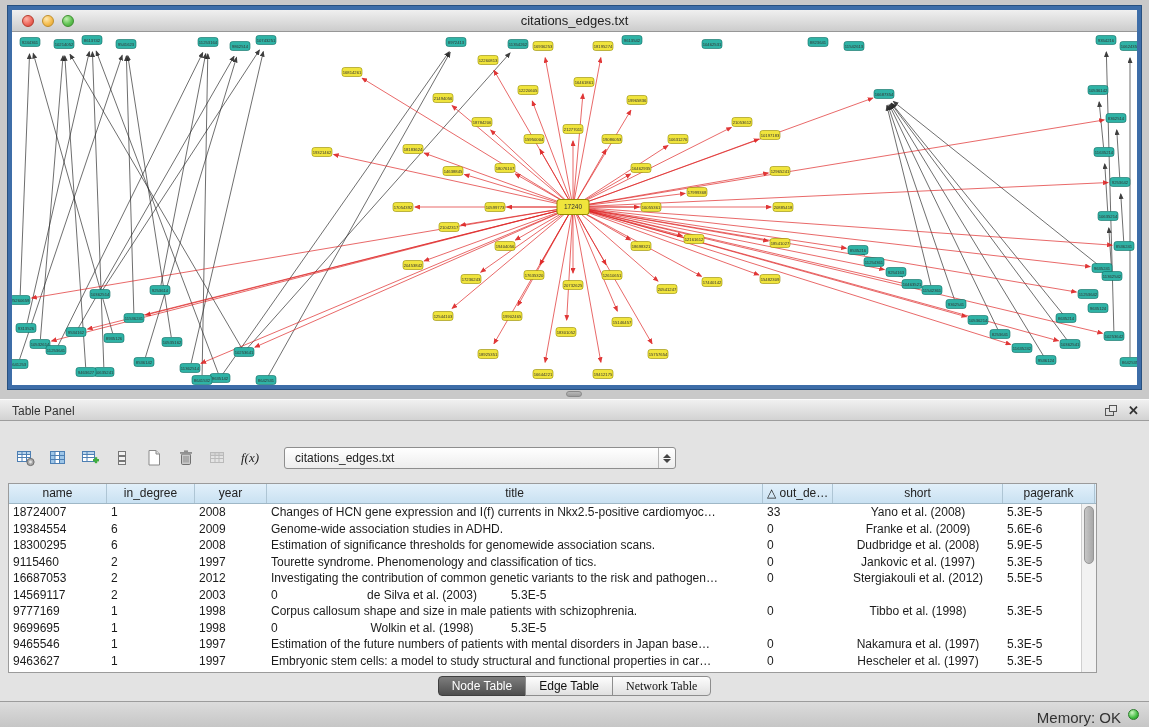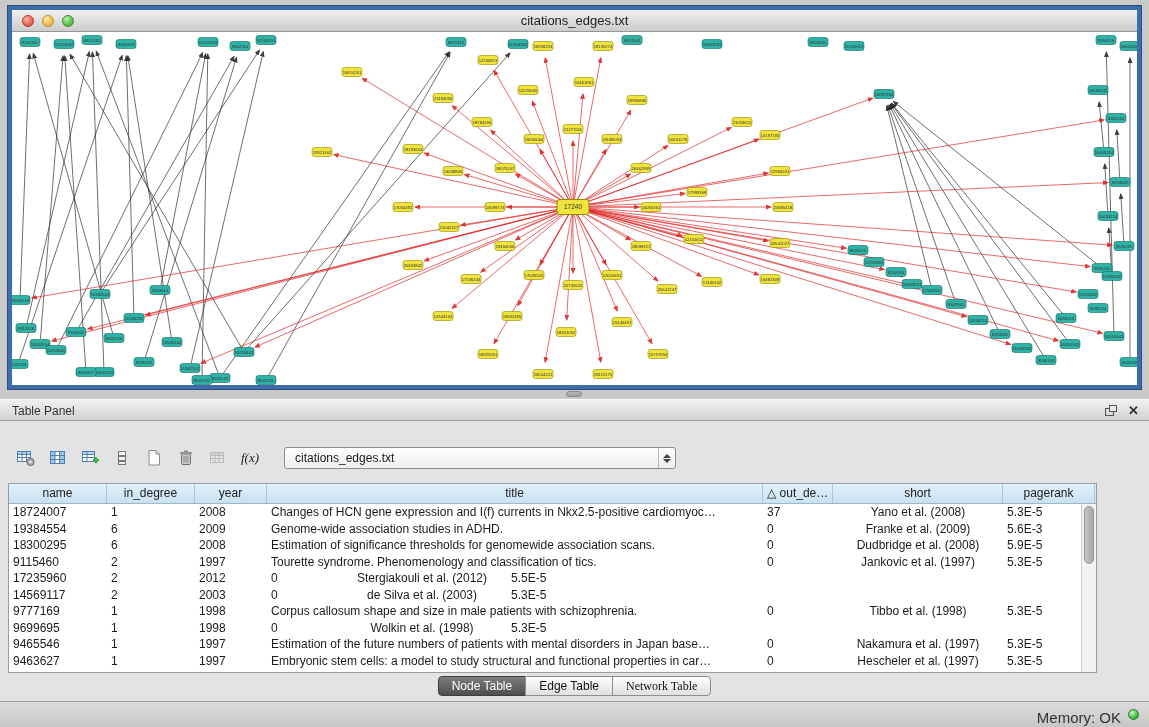--- a/index.html
+++ b/index.html
@@ -723,55 +723,56 @@
           <div class="th" style="width: 70px; text-align: left;">△ out_de…</div>
           <div class="th" style="width: 170px; text-align: center;">short</div>
           <div class="th" style="width: 92px; text-align: center;">pagerank</div>
         </div>
       <div class="tbody" id="tbody">
           <div class="tr">
             <div class="td" style="width: 98px; text-align: left;">18724007</div>
             <div class="td" style="width: 88px; text-align: left;">1</div>
             <div class="td" style="width: 72px; text-align: left;">2008</div>
             <div class="td" style="width: 496px; text-align: left;">Changes of HCN gene expression and I(f) currents in Nkx2.5-positive cardiomyoc…</div>
-            <div class="td" style="width: 70px; text-align: left;">37</div>
+            <div class="td" style="width: 70px; text-align: left;">33</div>
             <div class="td" style="width: 170px; text-align: center;">Yano et al. (2008)</div>
             <div class="td" style="width: 92px; text-align: left;">5.3E-5</div>
           </div>
           <div class="tr">
             <div class="td" style="width: 98px; text-align: left;">19384554</div>
             <div class="td" style="width: 88px; text-align: left;">6</div>
             <div class="td" style="width: 72px; text-align: left;">2009</div>
             <div class="td" style="width: 496px; text-align: left;">Genome-wide association studies in ADHD.</div>
             <div class="td" style="width: 70px; text-align: left;">0</div>
             <div class="td" style="width: 170px; text-align: center;">Franke et al. (2009)</div>
-            <div class="td" style="width: 92px; text-align: left;">5.6E-3</div>
+            <div class="td" style="width: 92px; text-align: left;">5.6E-6</div>
           </div>
           <div class="tr">
             <div class="td" style="width: 98px; text-align: left;">18300295</div>
             <div class="td" style="width: 88px; text-align: left;">6</div>
             <div class="td" style="width: 72px; text-align: left;">2008</div>
             <div class="td" style="width: 496px; text-align: left;">Estimation of significance thresholds for genomewide association scans.</div>
             <div class="td" style="width: 70px; text-align: left;">0</div>
             <div class="td" style="width: 170px; text-align: center;">Dudbridge et al. (2008)</div>
             <div class="td" style="width: 92px; text-align: left;">5.9E-5</div>
           </div>
           <div class="tr">
             <div class="td" style="width: 98px; text-align: left;">9115460</div>
             <div class="td" style="width: 88px; text-align: left;">2</div>
             <div class="td" style="width: 72px; text-align: left;">1997</div>
             <div class="td" style="width: 496px; text-align: left;">Tourette syndrome. Phenomenology and classification of tics.</div>
             <div class="td" style="width: 70px; text-align: left;">0</div>
             <div class="td" style="width: 170px; text-align: center;">Jankovic et al. (1997)</div>
             <div class="td" style="width: 92px; text-align: left;">5.3E-5</div>
           </div>
           <div class="tr">
-            <div class="td" style="width: 98px; text-align: left;">17235960</div>
+            <div class="td" style="width: 98px; text-align: left;">16687053</div>
             <div class="td" style="width: 88px; text-align: left;">2</div>
             <div class="td" style="width: 72px; text-align: left;">2012</div>
+            <div class="td" style="width: 496px; text-align: left;">Investigating the contribution of common genetic variants to the risk and pathogen…</div>
             <div class="td" style="width: 70px; text-align: left;">0</div>
             <div class="td" style="width: 170px; text-align: center;">Stergiakouli et al. (2012)</div>
             <div class="td" style="width: 92px; text-align: left;">5.5E-5</div>
           </div>
           <div class="tr">
             <div class="td" style="width: 98px; text-align: left;">14569117</div>
             <div class="td" style="width: 88px; text-align: left;">2</div>
             <div class="td" style="width: 72px; text-align: left;">2003</div>
             <div class="td" style="width: 70px; text-align: left;">0</div>
             <div class="td" style="width: 170px; text-align: center;">de Silva et al. (2003)</div>

